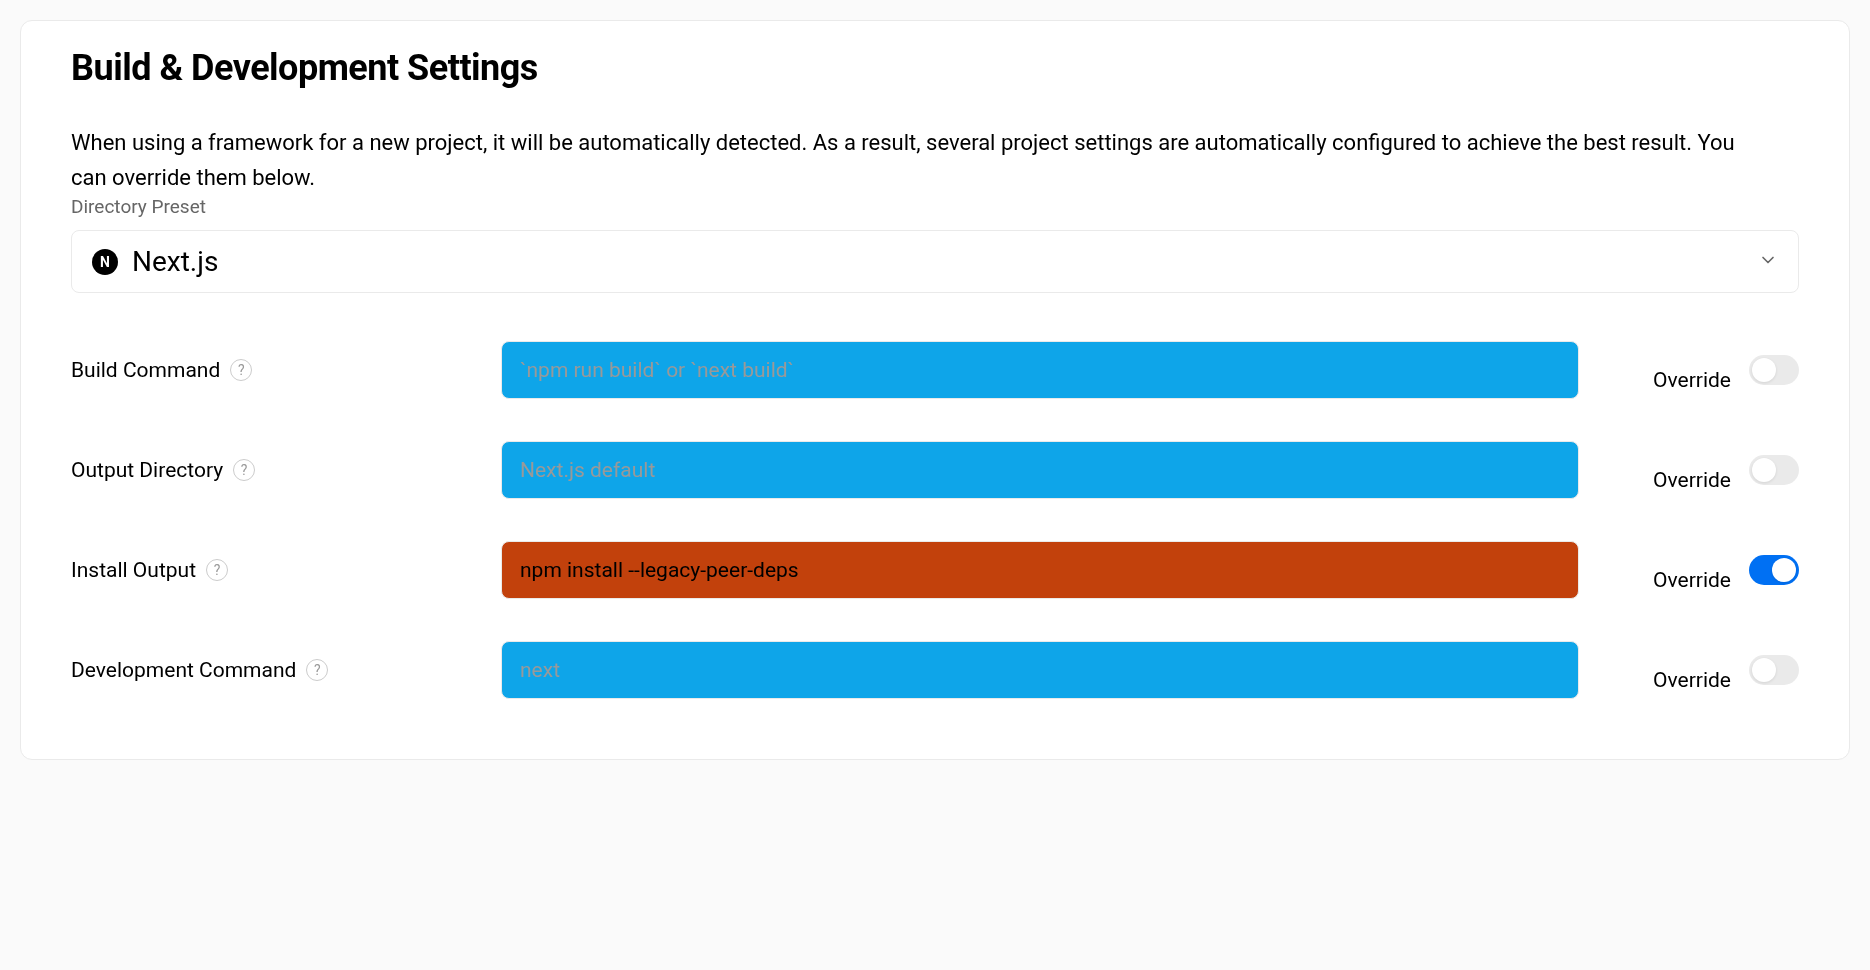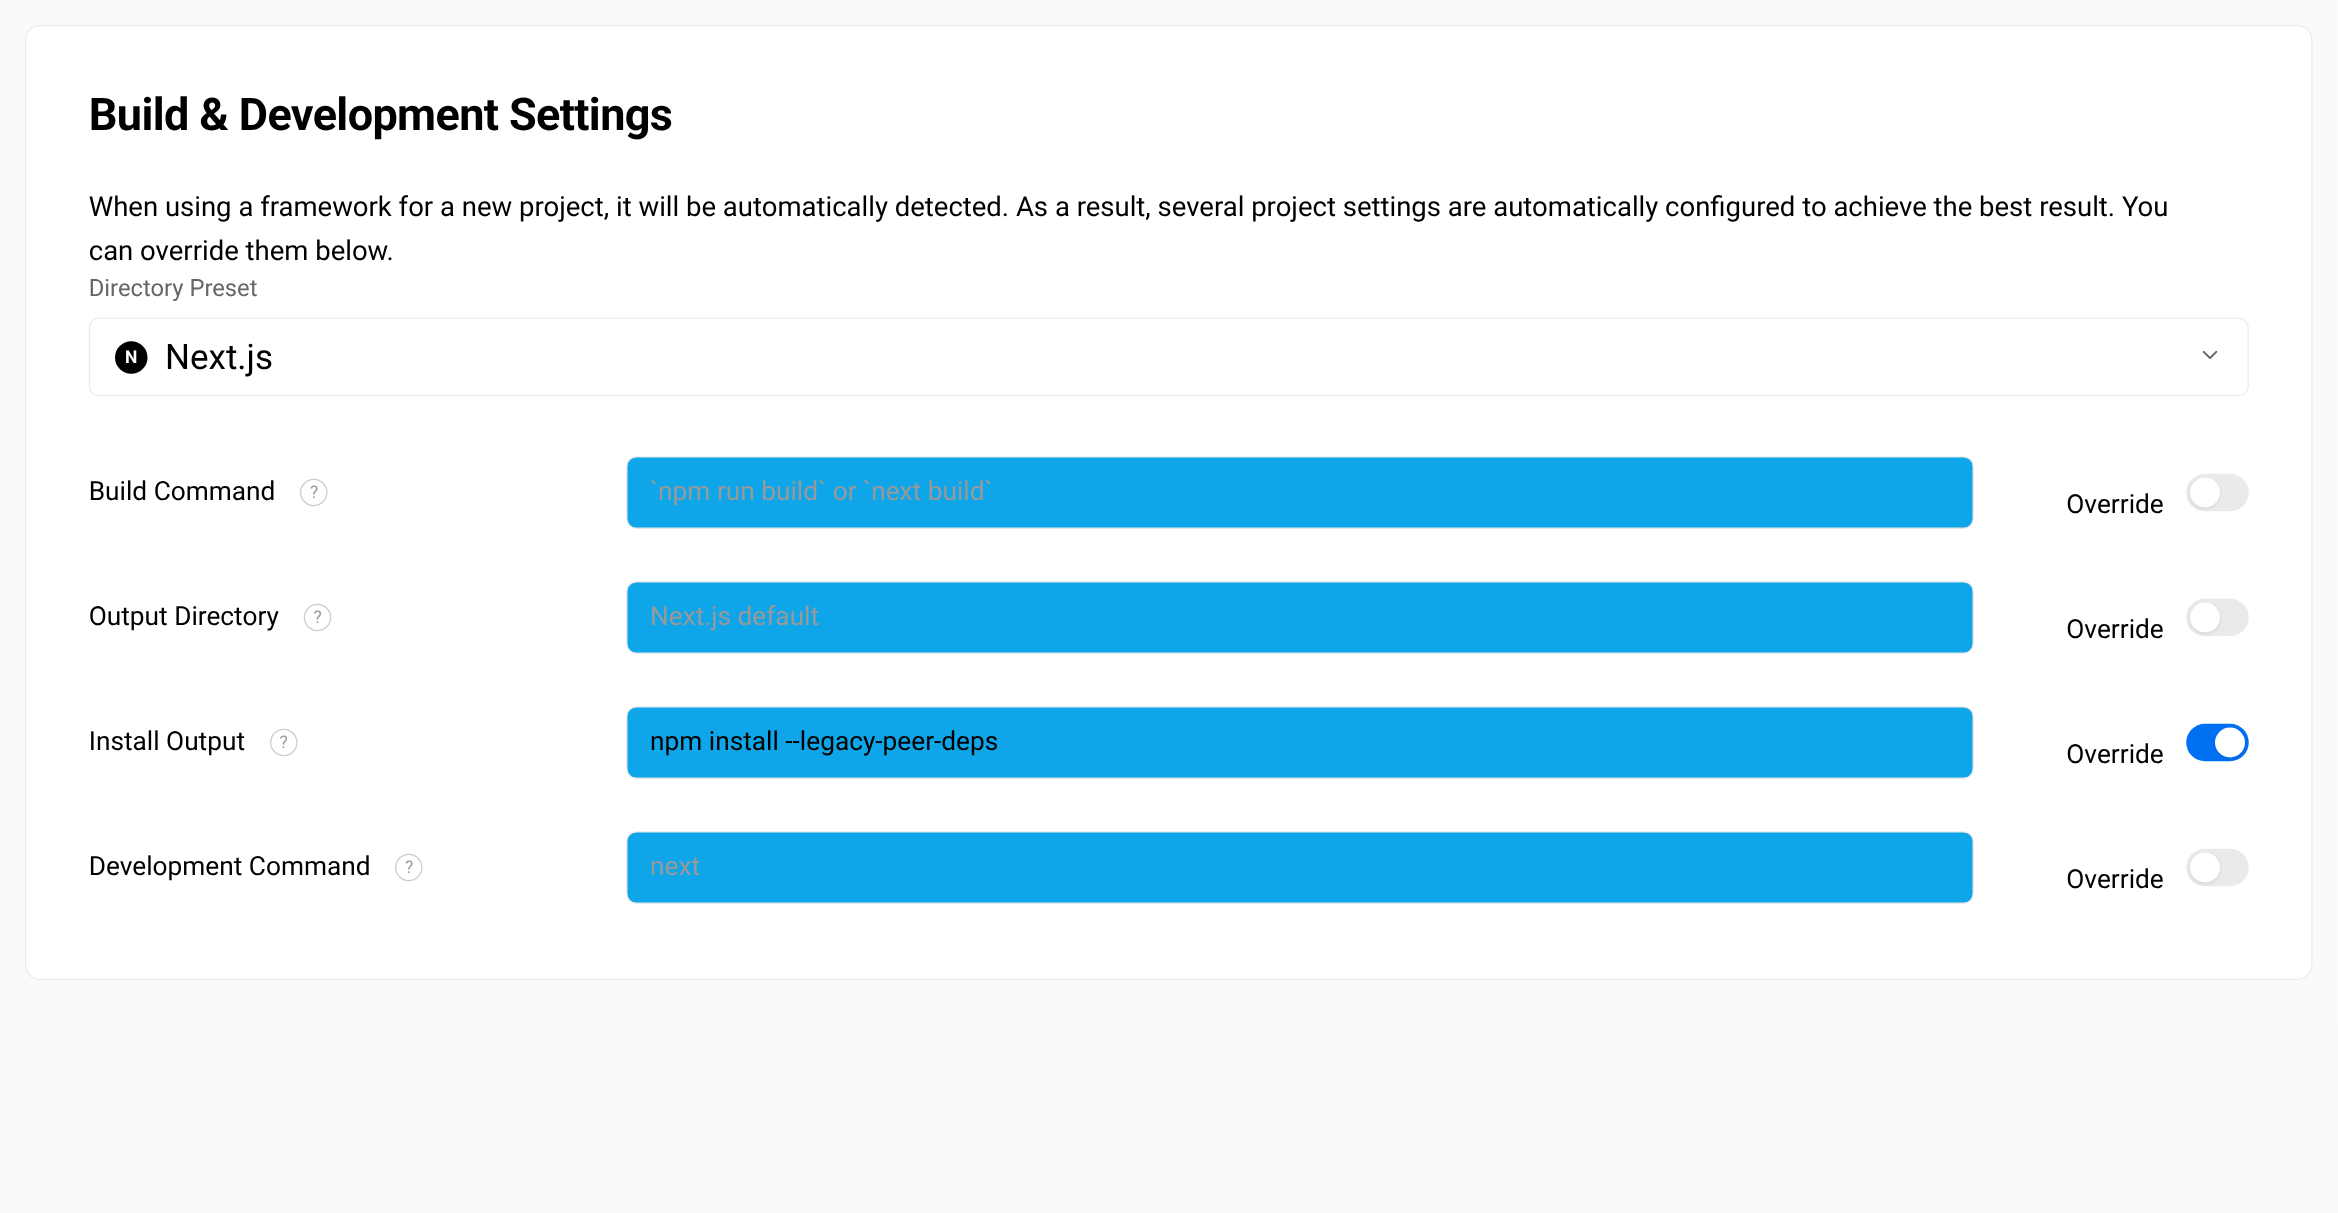--- a/index.html
+++ b/index.html
@@ -10,21 +10,21 @@
     body {
       font-family: -apple-system, BlinkMacSystemFont, "Segoe UI", Roboto, Helvetica, Arial, sans-serif;
       background: #fafafa;
       padding: 20px;
       color: #000;
     }
     .card {
       background: #fff;
       border: 1px solid #eaeaea;
       border-radius: 12px;
-      padding: 50px 50px 60px 50px;
+      padding: 26px 50px 60px 50px;
       max-width: 1830px;
       margin: 0 auto;
     }
     .title {
       font-size: 36px;
       font-weight: 700;
       margin-bottom: 36px;
       letter-spacing: -0.5px;
     }
     .description {
@@ -81,21 +81,21 @@
       gap: 20px;
       margin-bottom: 42px;
     }
     .setting-row:last-child {
       margin-bottom: 0;
     }
     .setting-label-wrap {
       width: 410px;
       display: flex;
       align-items: center;
-      gap: 20px;
+      gap: 10px;
       flex-shrink: 0;
     }
     .setting-label {
       font-size: 21px;
       color: #000;
     }
     .help-icon {
       width: 22px;
       height: 22px;
       border: 1.5px solid #ccc;
@@ -112,21 +112,21 @@
       border: 1px solid #eaeaea;
       border-radius: 8px;
       padding: 16px 18px;
       font-size: 21px;
       font-family: inherit;
       color: #000;
       background: #0ea5e9;
       outline: none;
     }
     .setting-input.active {
-      background: #0ea5e9;
+      background: #c2410c;
     }
     .setting-input::placeholder {
       color: #999;
     }
     .override-wrap {
       display: flex;
       align-items: center;
       gap: 18px;
       width: 200px;
       justify-content: flex-end;

